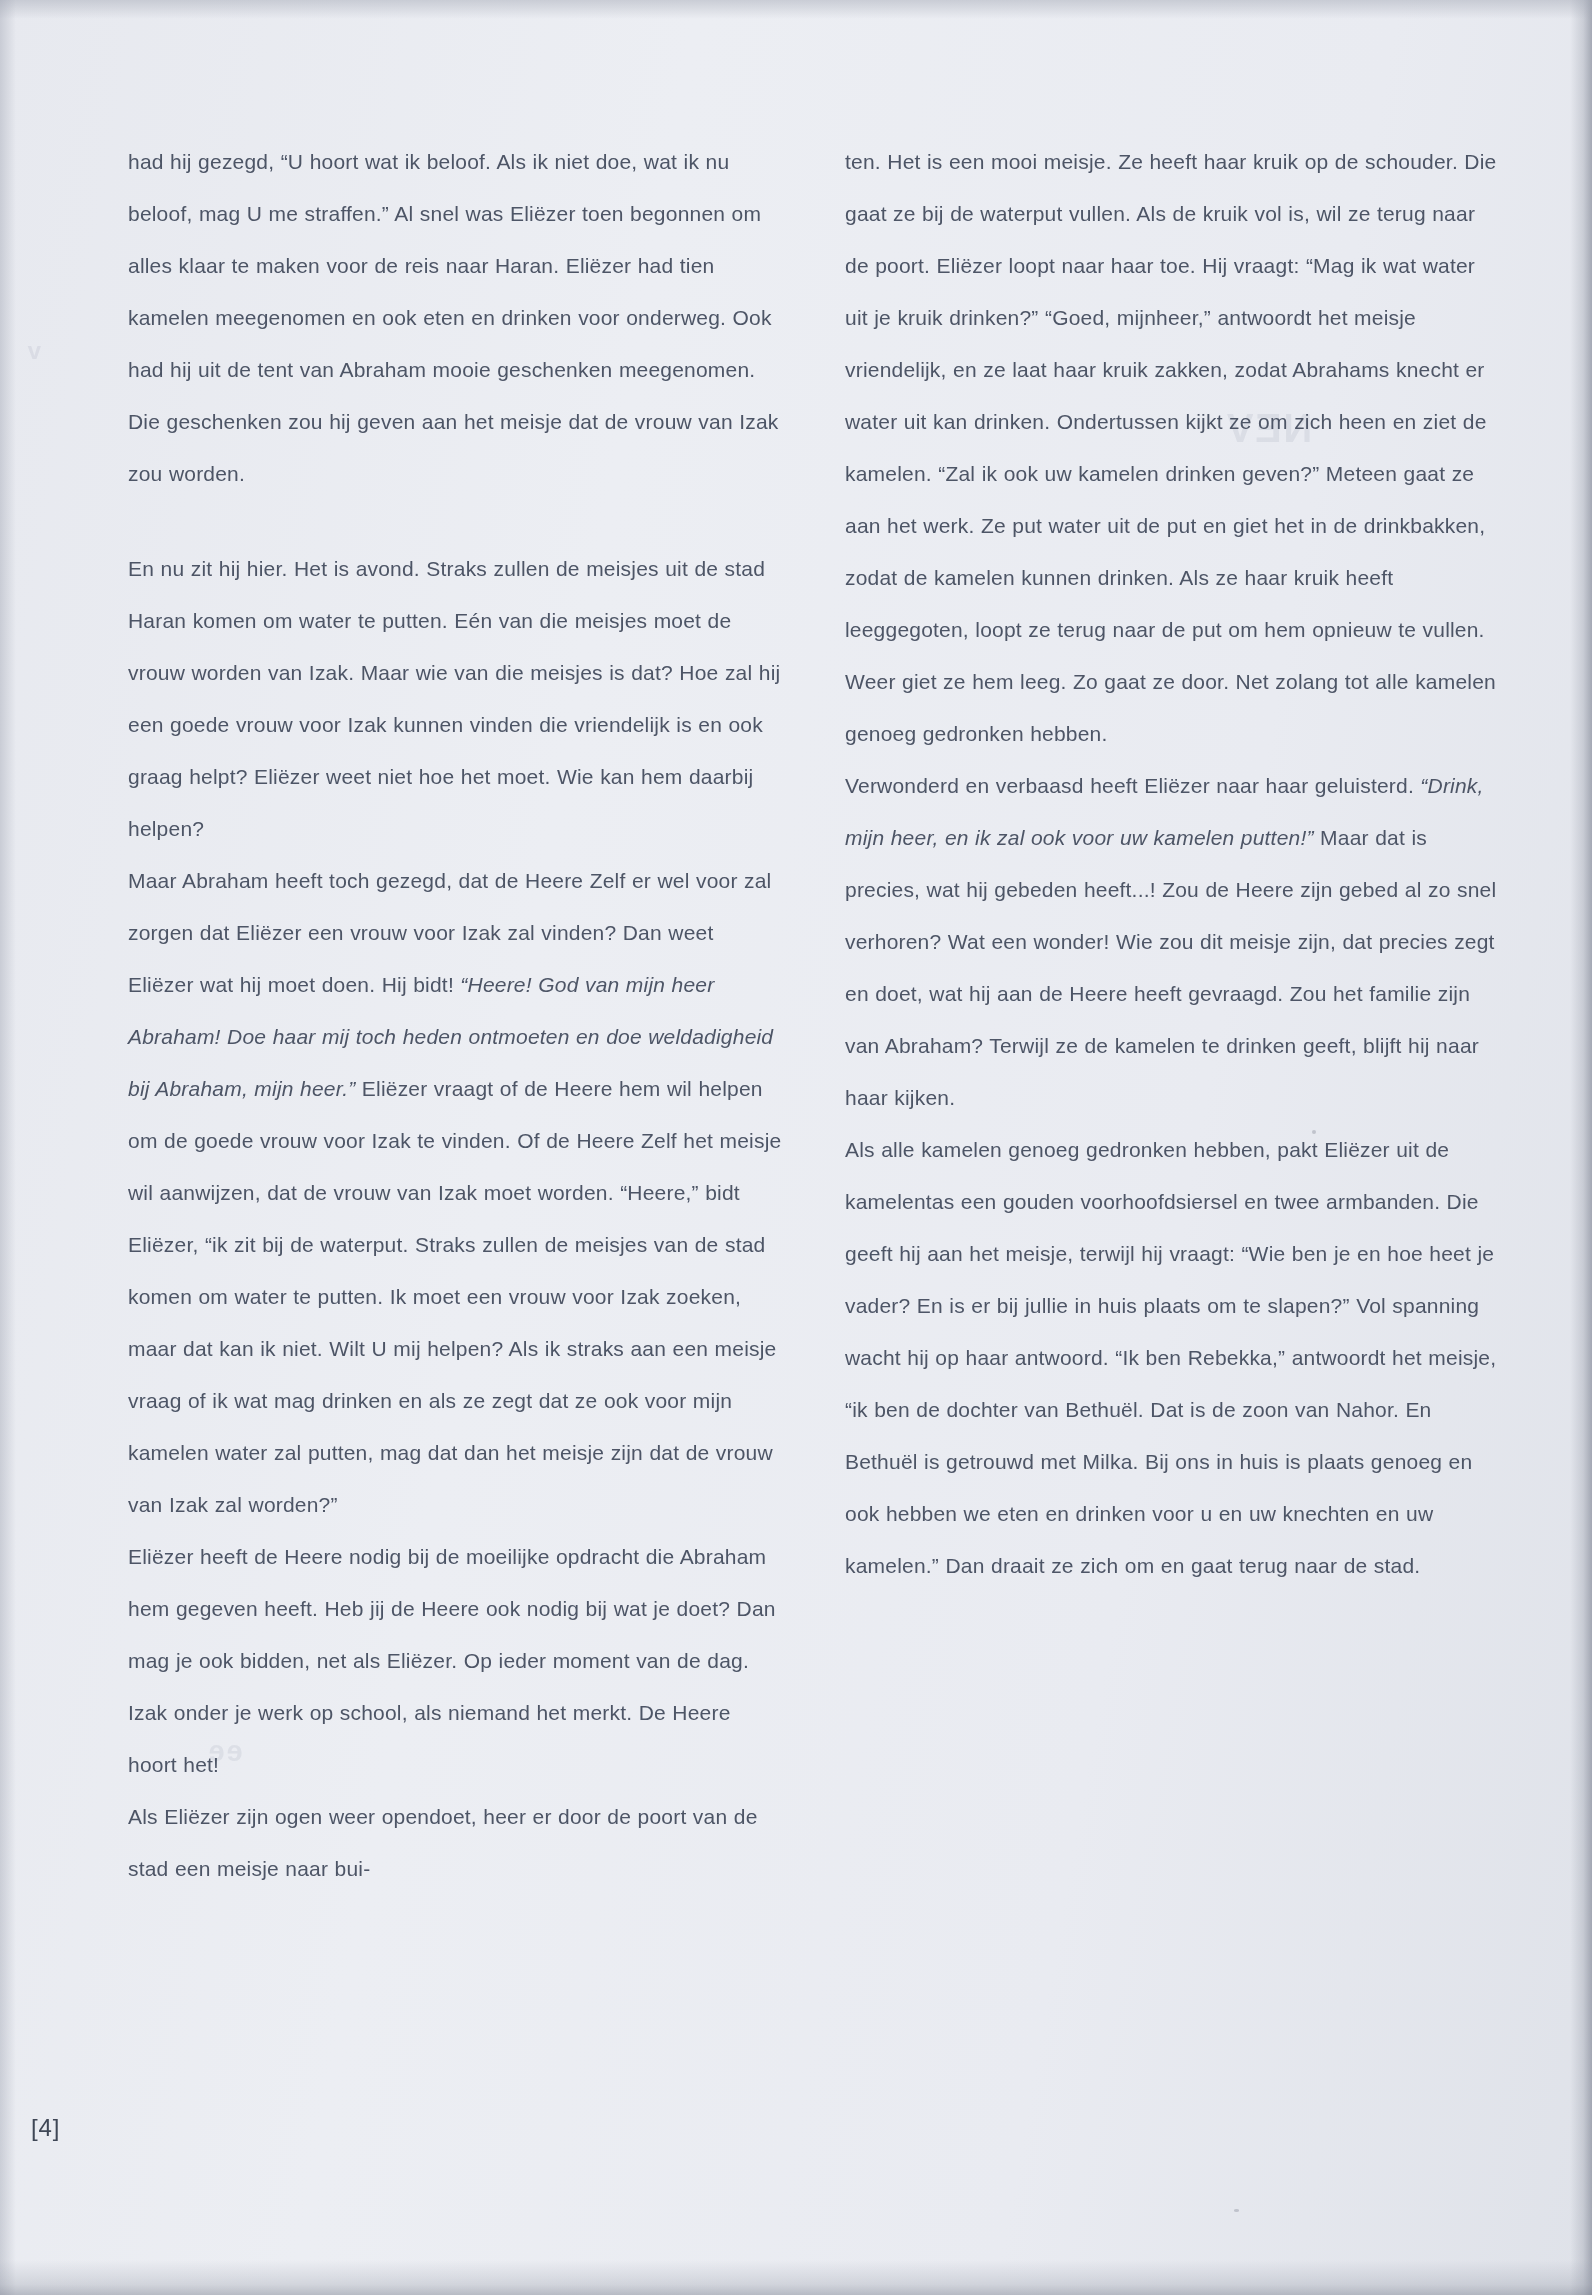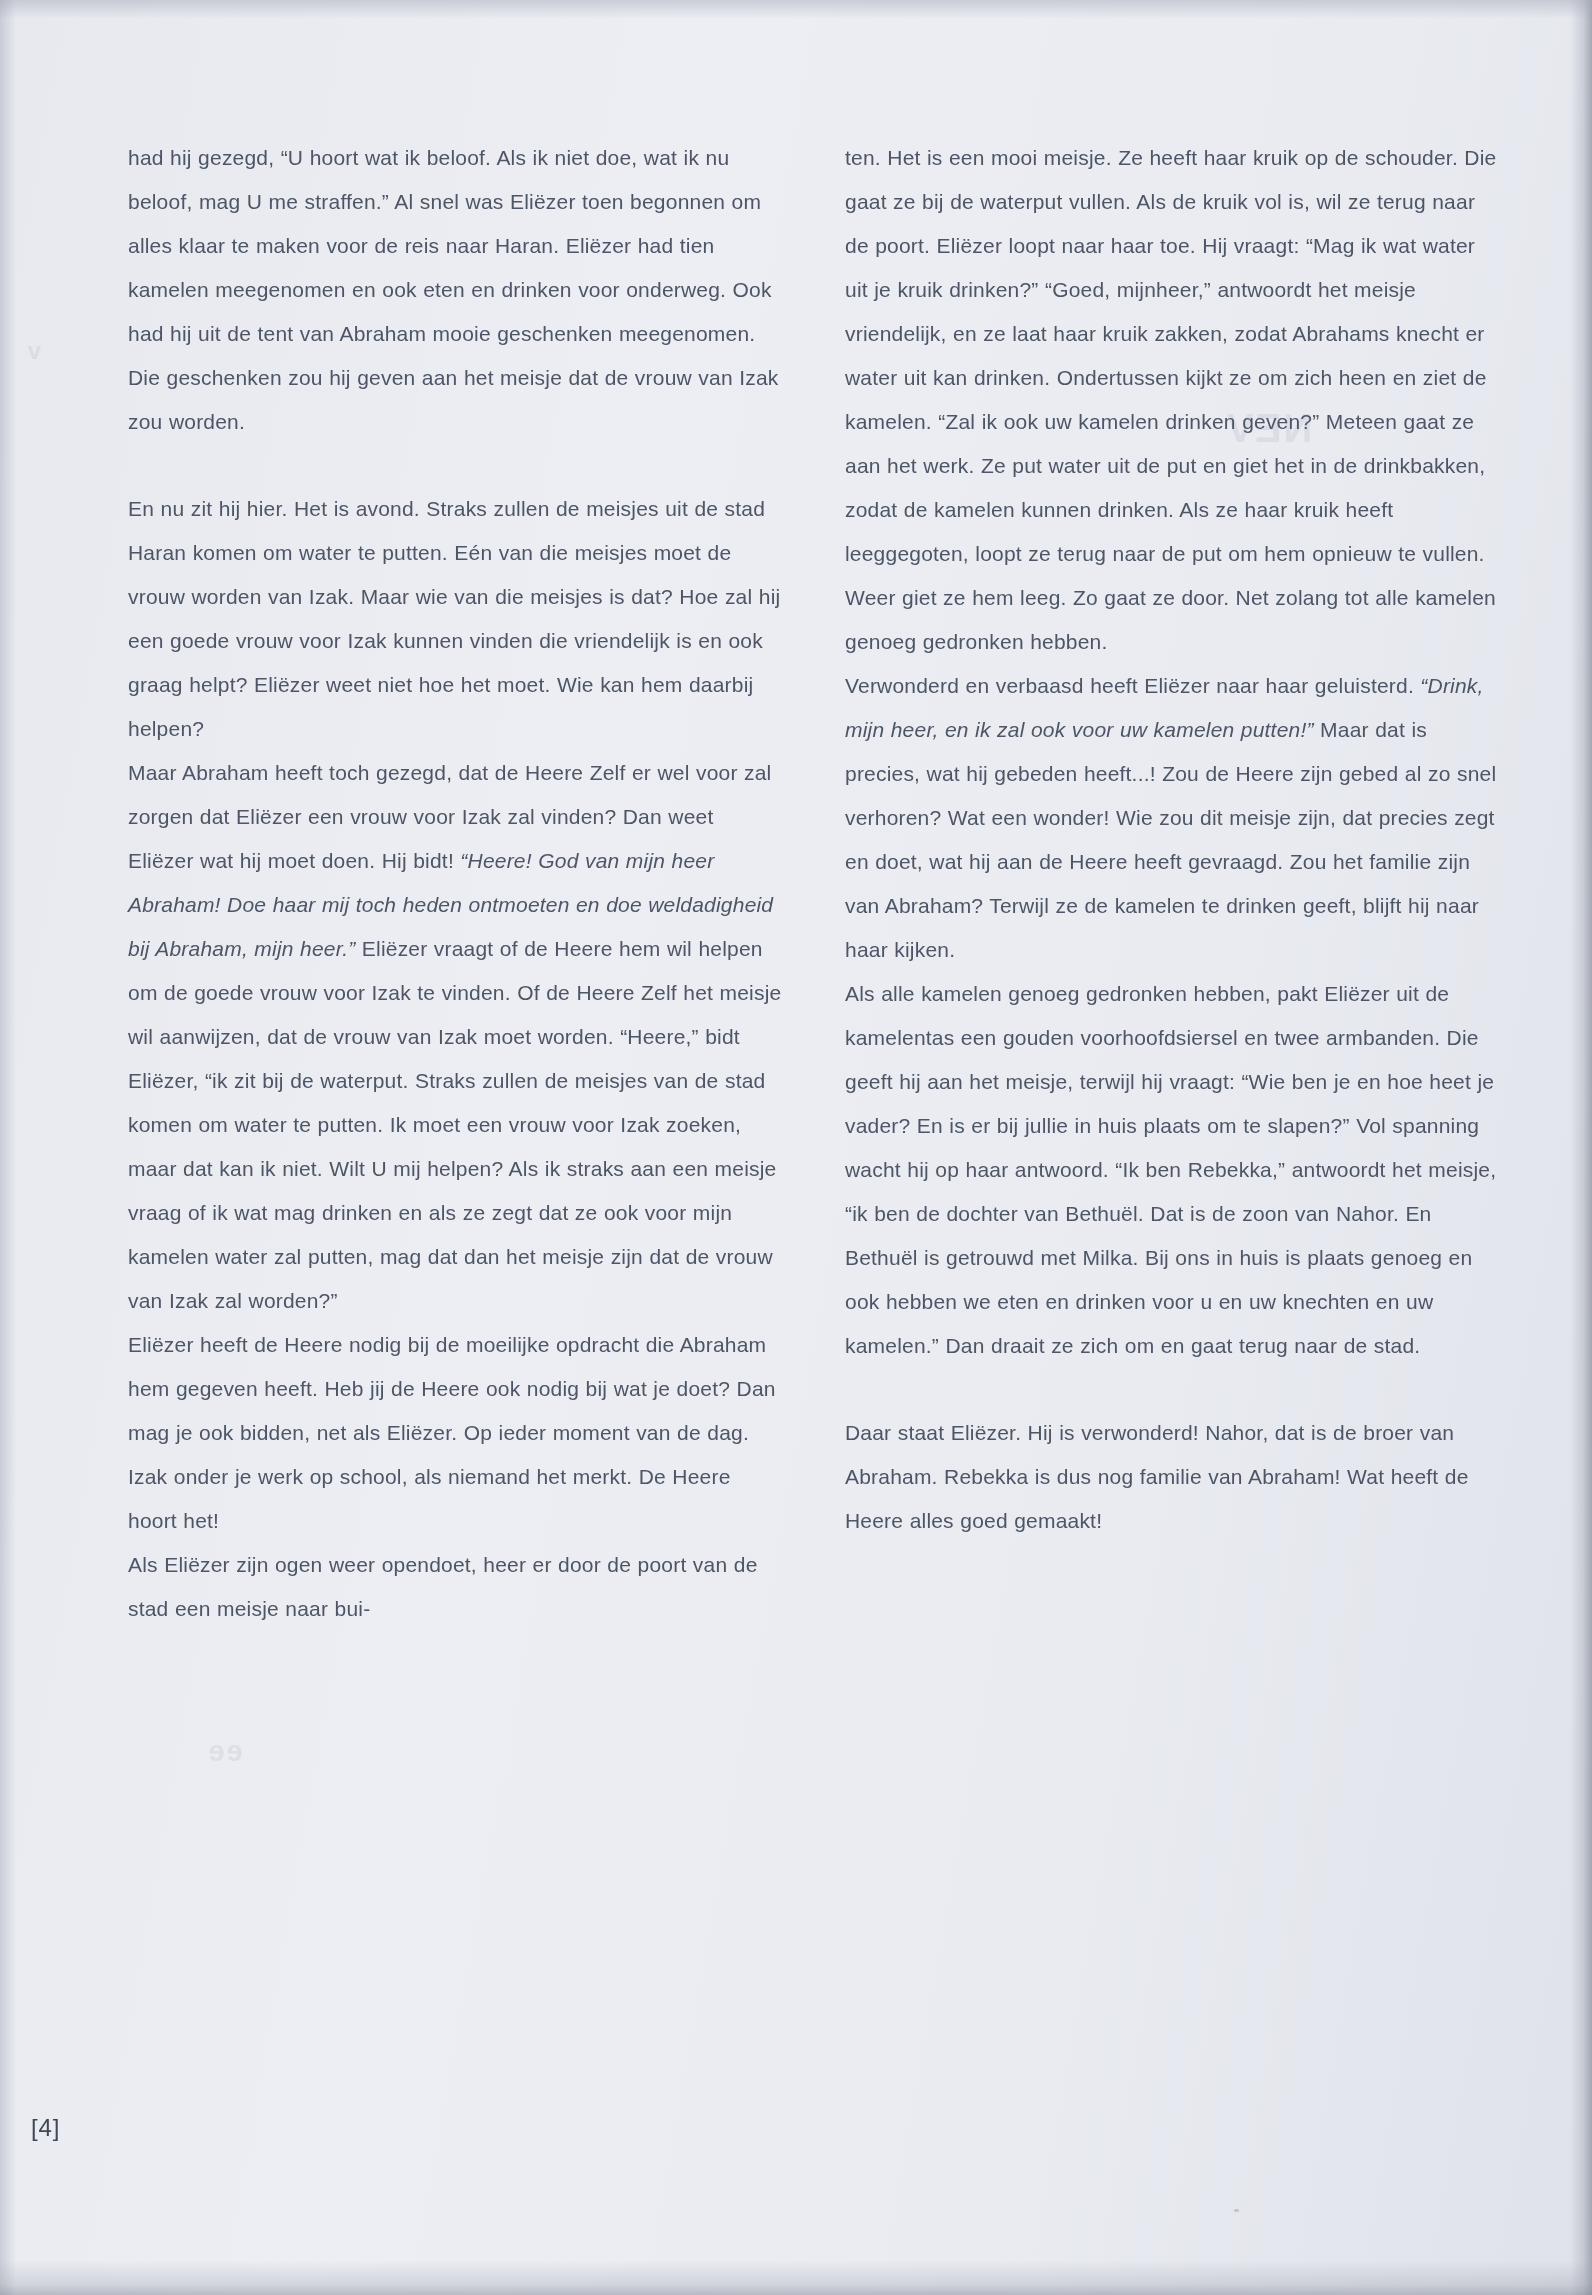--- a/index.html
+++ b/index.html
@@ -76,21 +76,21 @@
     display: flex;
     gap: 62px;
   }
   .column {
     width: 655px;
   }
   .para {
     margin: 0;
     color: #4d5566;
     font-size: 21px;
-    line-height: 44px;
+    line-height: 52px;
     letter-spacing: 0.2px;
     text-align: left;
     word-spacing: 0.4px;
   }
   .para + .para {
     margin-top: 0;
   }
   .gap {
     height: 43px;
   }
@@ -133,19 +133,18 @@
         <p class="para"><span>En nu zit hij hier. Het is avond. Straks zullen de meisjes uit de stad Haran komen om water te putten. Eén van die meisjes moet de vrouw worden van Izak. Maar wie van die meisjes is dat? Hoe zal hij een goede vrouw voor Izak kunnen vinden die vriendelijk is en ook graag helpt? Eliëzer weet niet hoe het moet. Wie kan hem daarbij helpen?</span></p>
         <p class="para"><span>Maar Abraham heeft toch gezegd, dat de Heere Zelf er wel voor zal zorgen dat Eliëzer een vrouw voor Izak zal vinden? Dan weet Eliëzer wat hij moet doen. Hij bidt! </span><span class="italic">“Heere! God van mijn heer Abraham! Doe haar mij toch heden ontmoeten en doe weldadigheid bij Abraham, mijn heer.”</span><span> Eliëzer vraagt of de Heere hem wil helpen om de goede vrouw voor Izak te vinden. Of de Heere Zelf het meisje wil aanwijzen, dat de vrouw van Izak moet worden. “Heere,” bidt Eliëzer, “ik zit bij de waterput. Straks zullen de meisjes van de stad komen om water te putten. Ik moet een vrouw voor Izak zoeken, maar dat kan ik niet. Wilt U mij helpen? Als ik straks aan een meisje vraag of ik wat mag drinken en als ze zegt dat ze ook voor mijn kamelen water zal putten, mag dat dan het meisje zijn dat de vrouw van Izak zal worden?”</span></p>
         <p class="para"><span>Eliëzer heeft de Heere nodig bij de moeilijke opdracht die Abraham hem gegeven heeft. Heb jij de Heere ook nodig bij wat je doet? Dan mag je ook bidden, net als Eliëzer. Op ieder moment van de dag. Izak onder je werk op school, als niemand het merkt. De Heere hoort het!</span></p>
         <p class="para"><span>Als Eliëzer zijn ogen weer opendoet, heer er door de poort van de stad een meisje naar bui-</span></p>
       </div>
     <div class="column" id="col-right">
         <p class="para"><span>ten. Het is een mooi meisje. Ze heeft haar kruik op de schouder. Die gaat ze bij de waterput vullen. Als de kruik vol is, wil ze terug naar de poort. Eliëzer loopt naar haar toe. Hij vraagt: “Mag ik wat water uit je kruik drinken?” “Goed, mijnheer,” antwoordt het meisje vriendelijk, en ze laat haar kruik zakken, zodat Abrahams knecht er water uit kan drinken. Ondertussen kijkt ze om zich heen en ziet de kamelen. “Zal ik ook uw kamelen drinken geven?” Meteen gaat ze aan het werk. Ze put water uit de put en giet het in de drinkbakken, zodat de kamelen kunnen drinken. Als ze haar kruik heeft leeggegoten, loopt ze terug naar de put om hem opnieuw te vullen. Weer giet ze hem leeg. Zo gaat ze door. Net zolang tot alle kamelen genoeg gedronken hebben.</span></p>
         <p class="para"><span>Verwonderd en verbaasd heeft Eliëzer naar haar geluisterd. </span><span class="italic">“Drink, mijn heer, en ik zal ook voor uw kamelen putten!”</span><span> Maar dat is precies, wat hij gebeden heeft...! Zou de Heere zijn gebed al zo snel verhoren? Wat een wonder! Wie zou dit meisje zijn, dat precies zegt en doet, wat hij aan de Heere heeft gevraagd. Zou het familie zijn van Abraham? Terwijl ze de kamelen te drinken geeft, blijft hij naar haar kijken.</span></p>
         <p class="para"><span>Als alle kamelen genoeg gedronken hebben, pakt Eliëzer uit de kamelentas een gouden voorhoofdsiersel en twee armbanden. Die geeft hij aan het meisje, terwijl hij vraagt: “Wie ben je en hoe heet je vader? En is er bij jullie in huis plaats om te slapen?” Vol spanning wacht hij op haar antwoord. “Ik ben Rebekka,” antwoordt het meisje, “ik ben de dochter van Bethuël. Dat is de zoon van Nahor. En Bethuël is getrouwd met Milka. Bij ons in huis is plaats genoeg en ook hebben we eten en drinken voor u en uw knechten en uw kamelen.” Dan draait ze zich om en gaat terug naar de stad.</span></p>
         <div class="gap"></div>
-        <p class="para"><span>Daar staat Eliëzer. Hij is verwonderd! Nahor, dat is de broer van Abraham. Rebekka is dus nog familie van Abraham! Wat heeft de Heere alles goed gemaakt!</span></p>
       </div>
   </div>
 
   <div id="page-number">[4]</div>
 </div>
 
 
 </body></html>

